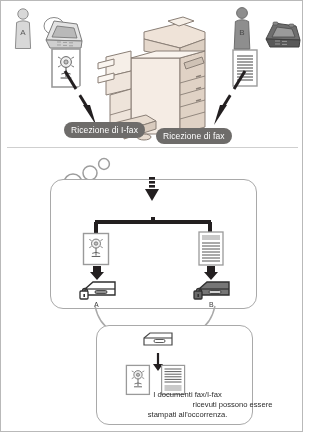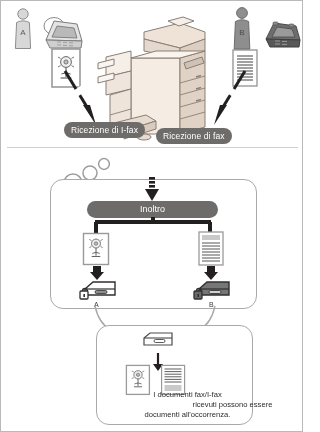--- a/index.html
+++ b/index.html
@@ -164,21 +164,20 @@
 
   <svg class="abs" style="left:141px;top:176px;" width="20" height="26" viewBox="0 0 20 26">
     <g fill="#231f20">
       <rect x="7" y="0" width="6" height="2.6"></rect>
       <rect x="7" y="4" width="6" height="2.6"></rect>
       <rect x="7" y="8" width="6" height="2.6"></rect>
       <polygon points="3,12 17,12 10,24"></polygon>
     </g>
   </svg>
 
-  <div class="bar" style="left:86px;top:200px;width:131px;">Inoltro</div>
 
   <svg class="abs" style="left:86px;top:216px;" width="132" height="24" viewBox="0 0 132 24">
     <path d="M66 0 L66 5" stroke="#231f20" stroke-width="4" fill="none"></path>
     <path d="M8 5 L124 5" stroke="#231f20" stroke-width="4" fill="none"></path>
     <path d="M9 5 L9 20" stroke="#231f20" stroke-width="4" fill="none"></path>
     <path d="M123 5 L123 20" stroke="#231f20" stroke-width="4" fill="none"></path>
   </svg>
 
   <svg class="abs" style="left:81px;top:231px;" width="28" height="34" viewBox="0 0 28 34">
     <rect x="1.5" y="1.5" width="25" height="31" fill="#ffffff" stroke="#9a9a9a" stroke-width="1.4"></rect>
@@ -282,16 +281,16 @@
       <line x1="4.5" y1="12.8" x2="21.5" y2="12.8"></line>
       <line x1="4.5" y1="15.4" x2="21.5" y2="15.4"></line>
       <line x1="4.5" y1="18" x2="21.5" y2="18"></line>
     </g>
     <rect x="4.5" y="21" width="17" height="6" fill="#c9c9c9"></rect>
   </svg>
 
   <div style="position:absolute;left:109px;top:389px;width:155px;">
     <div class="caption" style="position:relative;top:0;">I documenti fax/I-fax</div>
     <div class="caption" style="position:relative;top:0;margin-left:45px;">ricevuti possono essere</div>
-    <div class="caption" style="position:relative;top:0;">documenti all'occorrenza.</div>
+    <div class="caption" style="position:relative;top:0;">stampati all'occorrenza.</div>
   </div>
 
 </div>
 
 </body></html>

